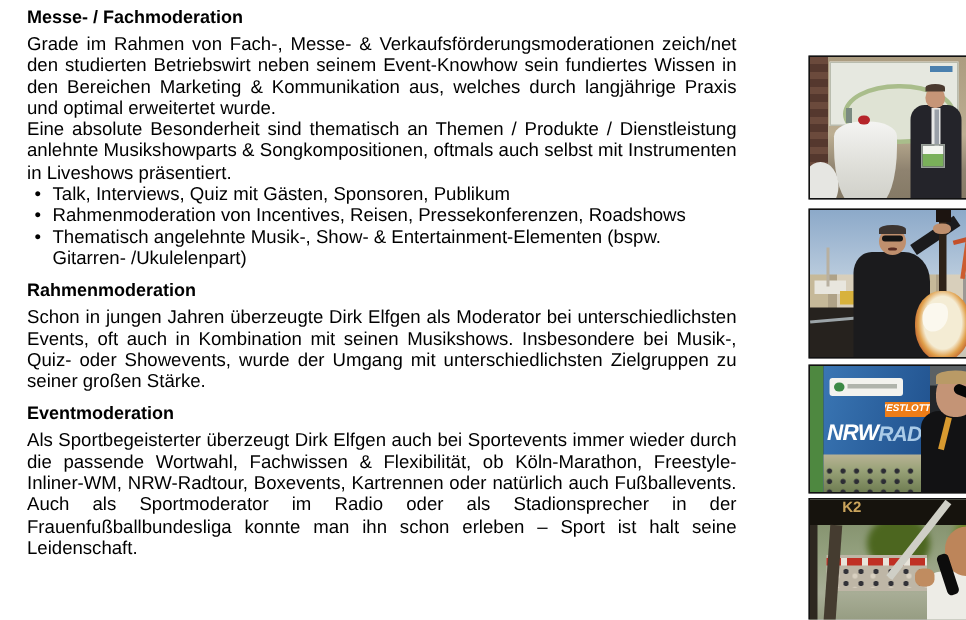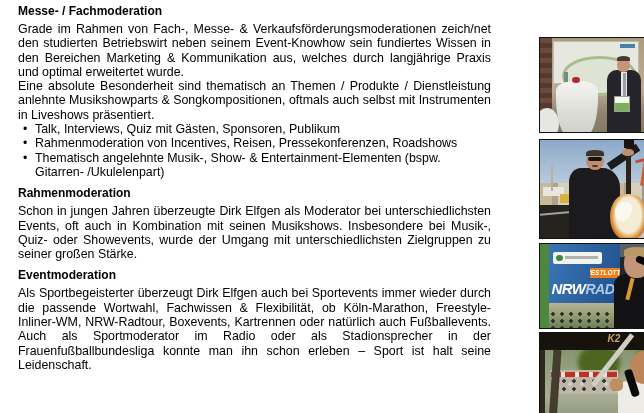--- a/index.html
+++ b/index.html
@@ -89,21 +89,21 @@
   .ph3-lanyard{left:66%;top:40%;width:3%;height:26%;background:#d89a30;transform:rotate(14deg);}
 
   
   .ph4-bg{inset:0;background:linear-gradient(180deg,#7c8a64 0%,#93a07e 40%,#a8ad96 70%,#8e9579 100%);}
   .ph4-tree1{left:28%;top:12%;width:32%;height:42%;background:#4c661f;border-radius:50%;filter:blur(2px);}
   .ph4-tree2{right:-4%;top:10%;width:32%;height:32%;background:#6c8428;border-radius:50%;filter:blur(2px);}
   .ph4-street{left:8%;top:42%;width:50%;height:27%;background:#beb6a6;}
   .ph4-redbanner{left:8%;top:44%;width:50%;height:5%;background:repeating-linear-gradient(90deg,#c03024 0 10px,#e8e4da 10px 14px);}
   .ph4-crowd{left:8%;top:51%;width:50%;height:15%;background-image:radial-gradient(circle at 3px 3px,#323238 1.5px,transparent 2px),radial-gradient(circle at 7px 6px,#d8d0c0 1.5px,transparent 2px);background-size:10px 8px,12px 9px;}
   .ph4-band{left:0;top:0;width:100%;height:19%;background:#16130d;}
-  .ph4-k2{left:16%;top:1%;color:#caa45c;font-weight:bold;font-style:italic;font-size:10px;line-height:12px;margin-left:46px;}
+  .ph4-k2{left:16%;top:1%;color:#caa45c;font-weight:bold;font-size:10px;line-height:12px;}
   .ph4-pole2{left:0;top:19%;width:4%;height:81%;background:#2e2820;}
   .ph4-pole1{left:8%;top:19%;width:6%;height:81%;background:#453c30;transform:rotate(4deg);}
   .ph4-diag{left:52%;top:-6%;width:4%;height:72%;background:#cfcfc6;transform:rotate(38deg);}
   .ph4-shirt{left:58%;top:54%;width:42%;height:46%;background:#edece6;border-radius:18% 8% 0 0;}
   .ph4-head{left:67%;top:20%;width:23%;height:37%;background:#bd855a;border-radius:46%;}
   .ph4-mic{left:66%;top:40%;width:6%;height:32%;background:#0c0c0c;border-radius:3px;transform:rotate(-18deg);}
   .ph4-hand{left:52%;top:52%;width:10%;height:13%;background:#c08c60;border-radius:40%;}
 </style>
 </head>
 <body>

